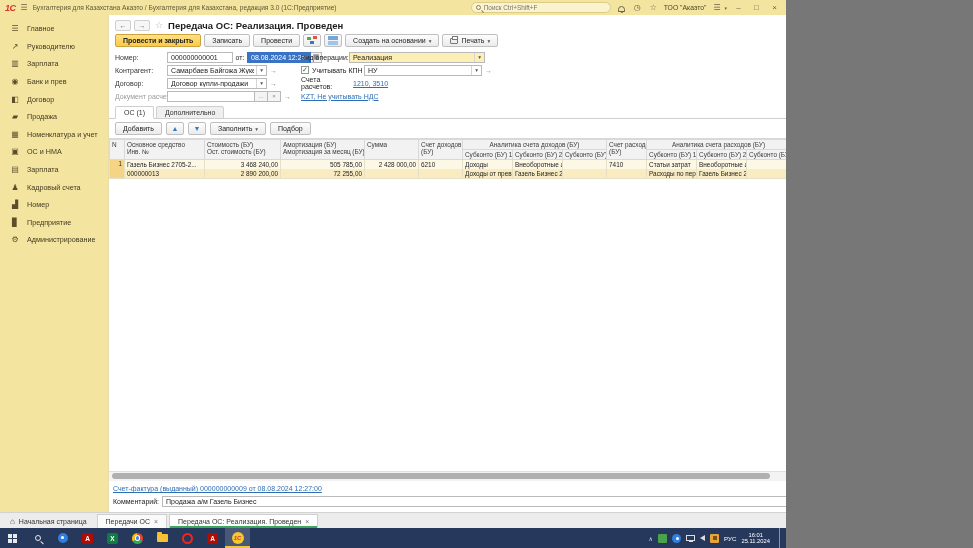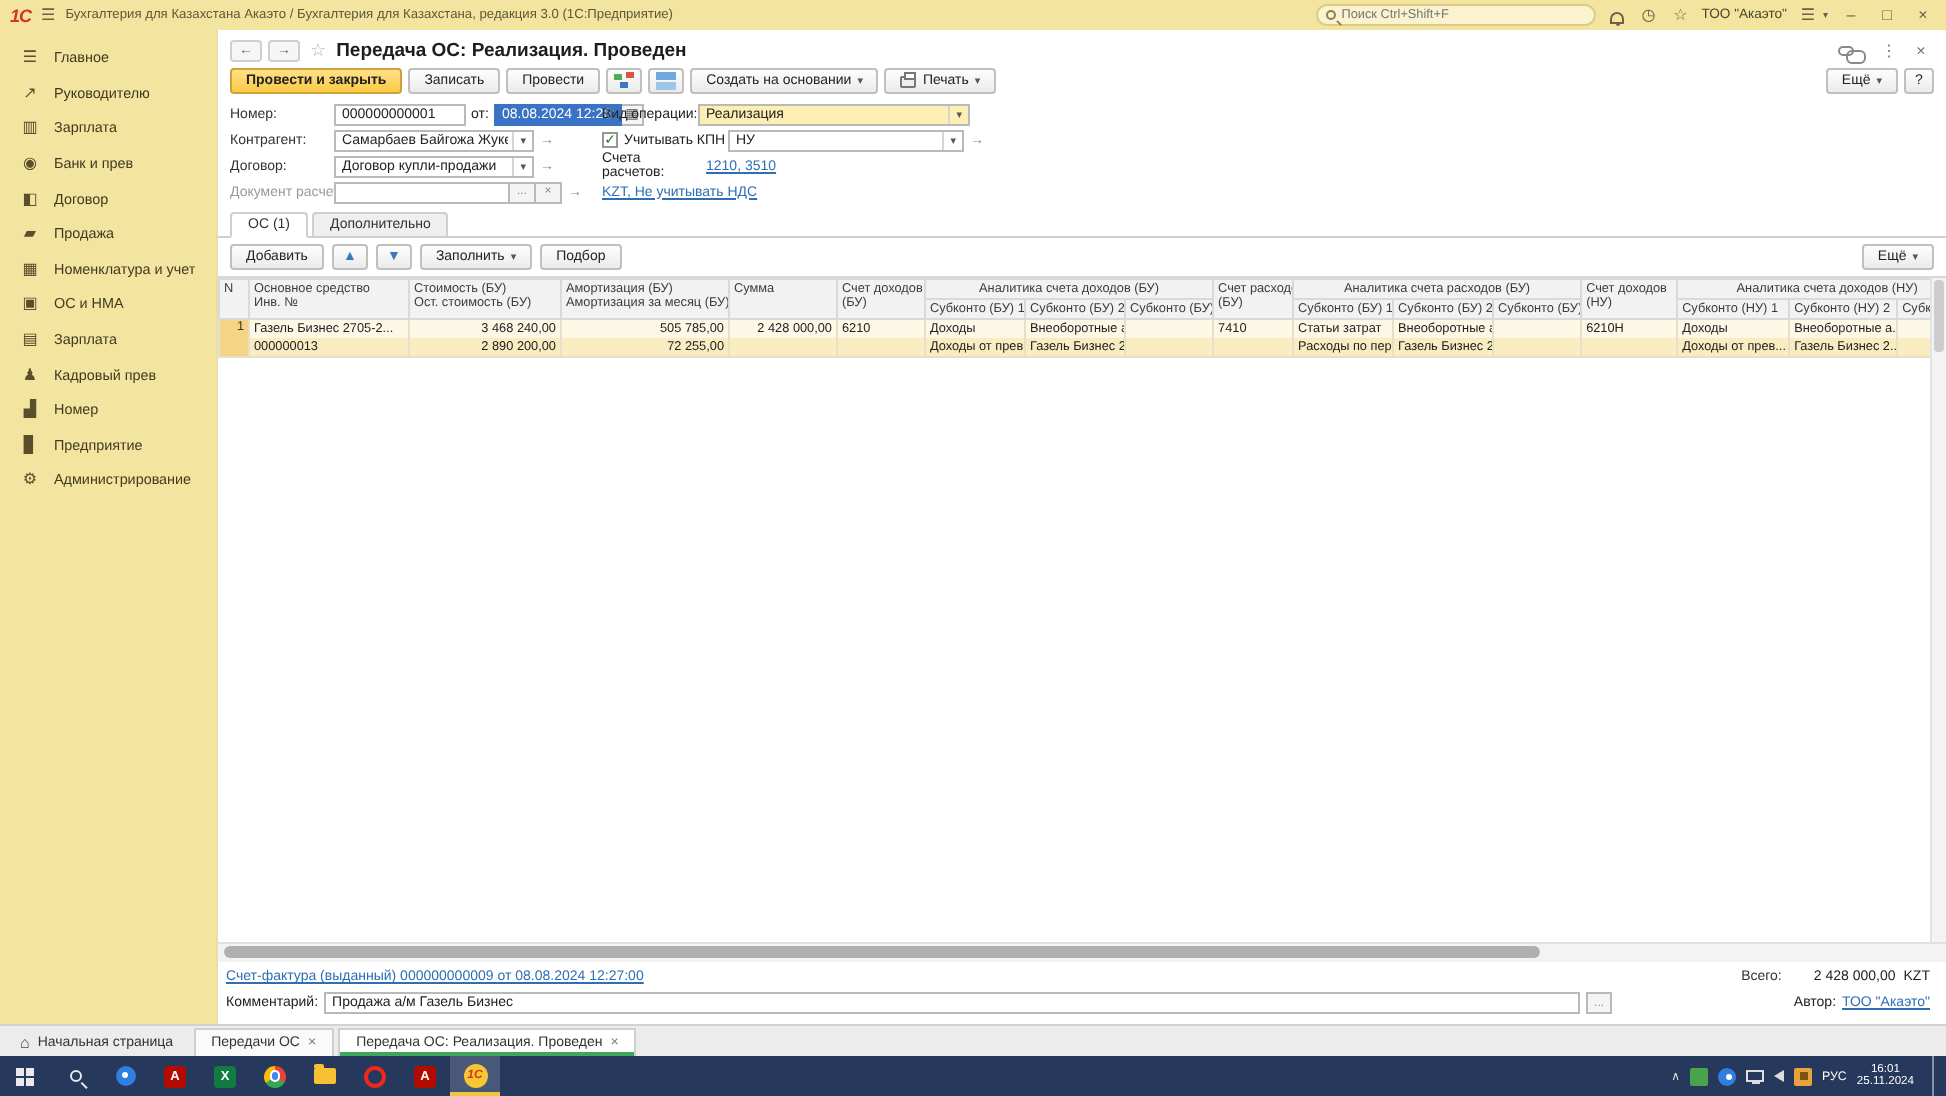--- a/index.html
+++ b/index.html
@@ -1,17 +1,17 @@
 <!DOCTYPE html>
 <html><head>
 <meta charset="utf-8">
 <style>
 *{margin:0;padding:0;box-sizing:border-box}
 body{background:#777;font-family:"Liberation Sans",sans-serif}
-.screen{position:relative;width:973px;height:548px;background:#fff;overflow:hidden;font-size:7px;color:#222}
+.screen{position:relative;width:786px;height:548px;background:#fff;overflow:hidden;font-size:7px;color:#222}
 
 
 .titlebar{position:absolute;top:0;left:0;width:100%;height:15px;background:#f3e5a0;display:flex;align-items:center;gap:5px;padding:0 5px}
 .logo1c{color:#d6342b;font-weight:bold;font-style:italic;font-size:9px;letter-spacing:-.5px}
 .tb-menu{font-size:8px;color:#6b6347}
 .tb-title{font-size:6.6px;color:#5f5738;white-space:nowrap}
 .sp{flex:1}
 .tb-search{width:140px;height:11px;background:#fbf3cf;border:1px solid #ddcc86;border-radius:6px;display:flex;align-items:center;gap:3px;padding:0 4px}
 .tb-search input{border:0;background:transparent;outline:0;font-size:6.4px;color:#8d8052;width:100%;font-family:inherit}
 .mag{width:5px;height:5px;border:1px solid #8d8052;border-radius:50%;position:relative;flex:0 0 auto}
@@ -195,21 +195,21 @@
     <div class="sb-item">
         <span class="sb-ic">▣</span>
         <span>ОС и НМА</span>
       </div>
     <div class="sb-item">
         <span class="sb-ic">▤</span>
         <span>Зарплата</span>
       </div>
     <div class="sb-item">
         <span class="sb-ic">♟</span>
-        <span>Кадровый прев</span>
+        <span>Кадровый счета</span>
       </div>
     <div class="sb-item">
         <span class="sb-ic">▟</span>
         <span>Номер</span>
       </div>
     <div class="sb-item">
         <span class="sb-ic">▊</span>
         <span>Предприятие</span>
       </div>
     <div class="sb-item">

